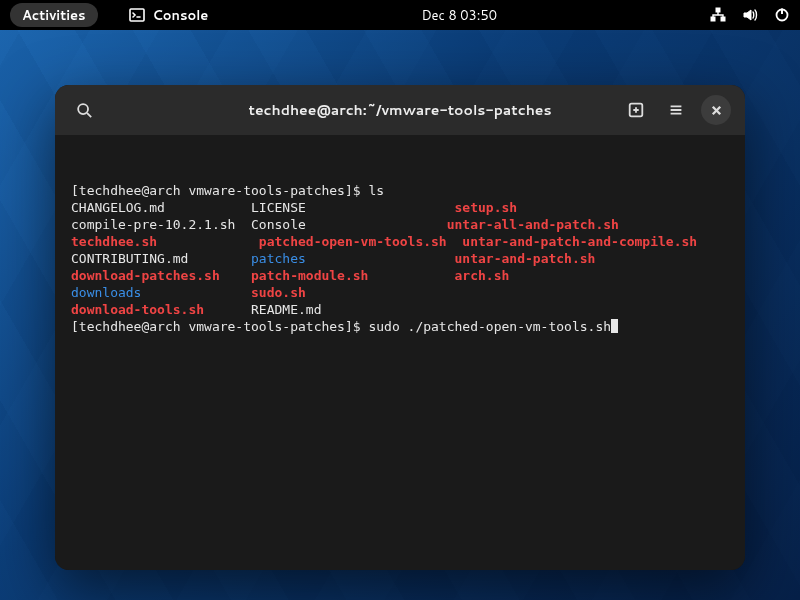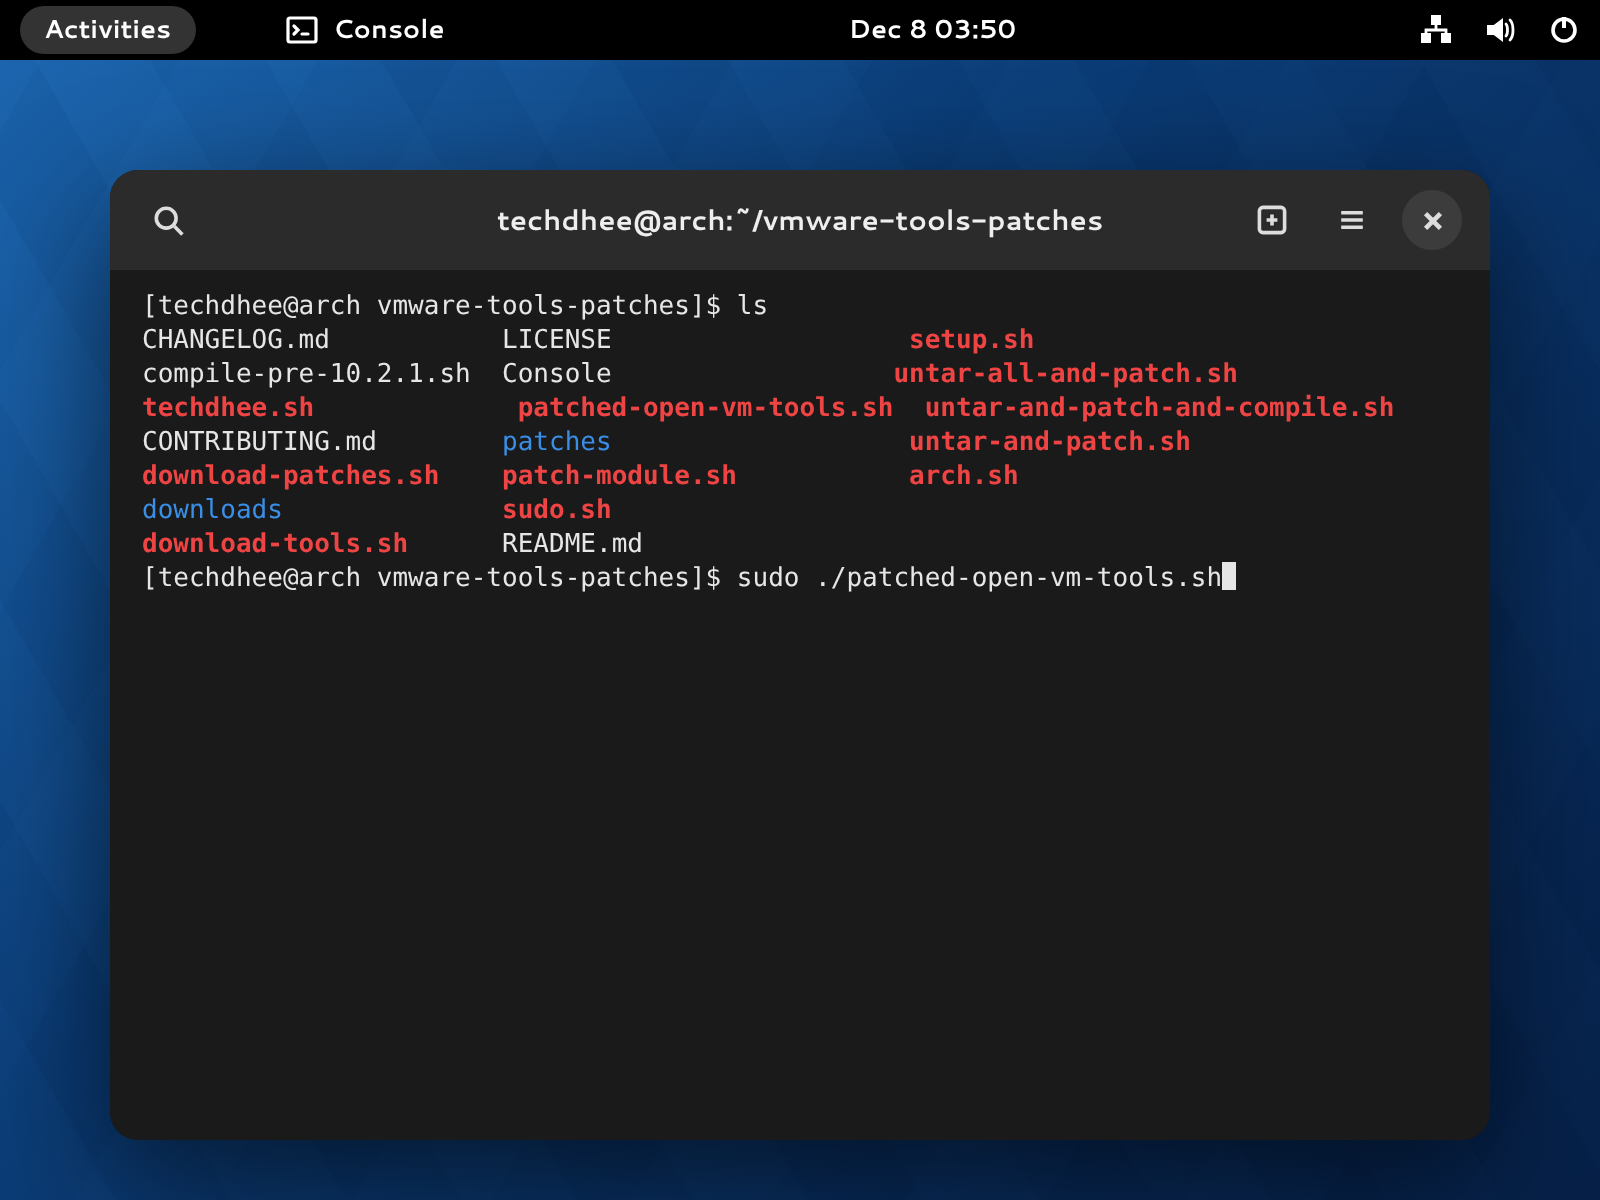--- a/index.html
+++ b/index.html
@@ -13,27 +13,27 @@
     position: relative;
   }
 
   
   .topbar {
     position: absolute; top: 0; left: 0; right: 0; height: 30px;
     background: #000; color: #fff;
     display: flex; align-items: center; justify-content: space-between;
     padding: 0 10px; font-size: 13px; font-weight: 600;
   }
-  .topbar-left { display: flex; align-items: center; gap: 22px; }
+  .topbar-left { display: flex; align-items: center; gap: 8px; }
   .activities-btn {
     background: #333; color: #fff; border-radius: 14px;
     padding: 3px 12px; font-size: 13px; font-weight: 700; cursor: pointer;
   }
   .app-indicator { display: flex; align-items: center; gap: 8px; font-weight: 700; margin-left: 23px; }
-  .topbar-center { font-weight: 700; }
+  .topbar-center { font-weight: 400; }
   .topbar-right { display: flex; align-items: center; gap: 16px; }
   .tb-icon { width: 16px; height: 16px; display: inline-flex; align-items: center; justify-content: center; }
   .tb-icon svg { width: 16px; height: 16px; stroke: #fff; fill: #fff; }
 
   
   .terminal-window {
     position: absolute; left: 55px; top: 85px; width: 690px; height: 485px;
     background: #1a1a1a; border-radius: 14px; overflow: hidden;
     box-shadow: 0 20px 60px rgba(0,0,0,0.55);
     display: flex; flex-direction: column;
@@ -48,25 +48,26 @@
   .term-title { flex: 1; text-align: center; color: #eee; font-weight: 700; font-size: 14px; }
   .hd-btn {
     width: 30px; height: 30px; border-radius: 6px; display: flex; align-items: center; justify-content: center;
     cursor: pointer;
   }
   .hd-btn svg { width: 18px; height: 18px; stroke: #ddd; fill: none; stroke-width: 2; }
   .close-btn { background: #3c3c3c; border-radius: 50%; }
   .close-btn svg { width: 13px; height: 13px; stroke-width: 2.5; }
 
   .term-body {
-    flex: 1; padding: 10px 16px;
+    flex: 1; padding: 26px 16px;
     font-family: "DejaVu Sans Mono", Menlo, Consolas, monospace;
     font-size: 13px; line-height: 17px;
     color: #e6e6e6; white-space: pre;
     background: #1a1a1a;
+    margin-top: 21px;
   }
   .fg-green  { color: #ef4444; font-weight: bold; }
   .fg-blue   { color: #3a8ee6; font-weight: normal; }
   .caret {
     display: inline-block;
     width: 7px; height: 14px;
     background: #e6e6e6;
     vertical-align: -2px;
   }
 </style>

